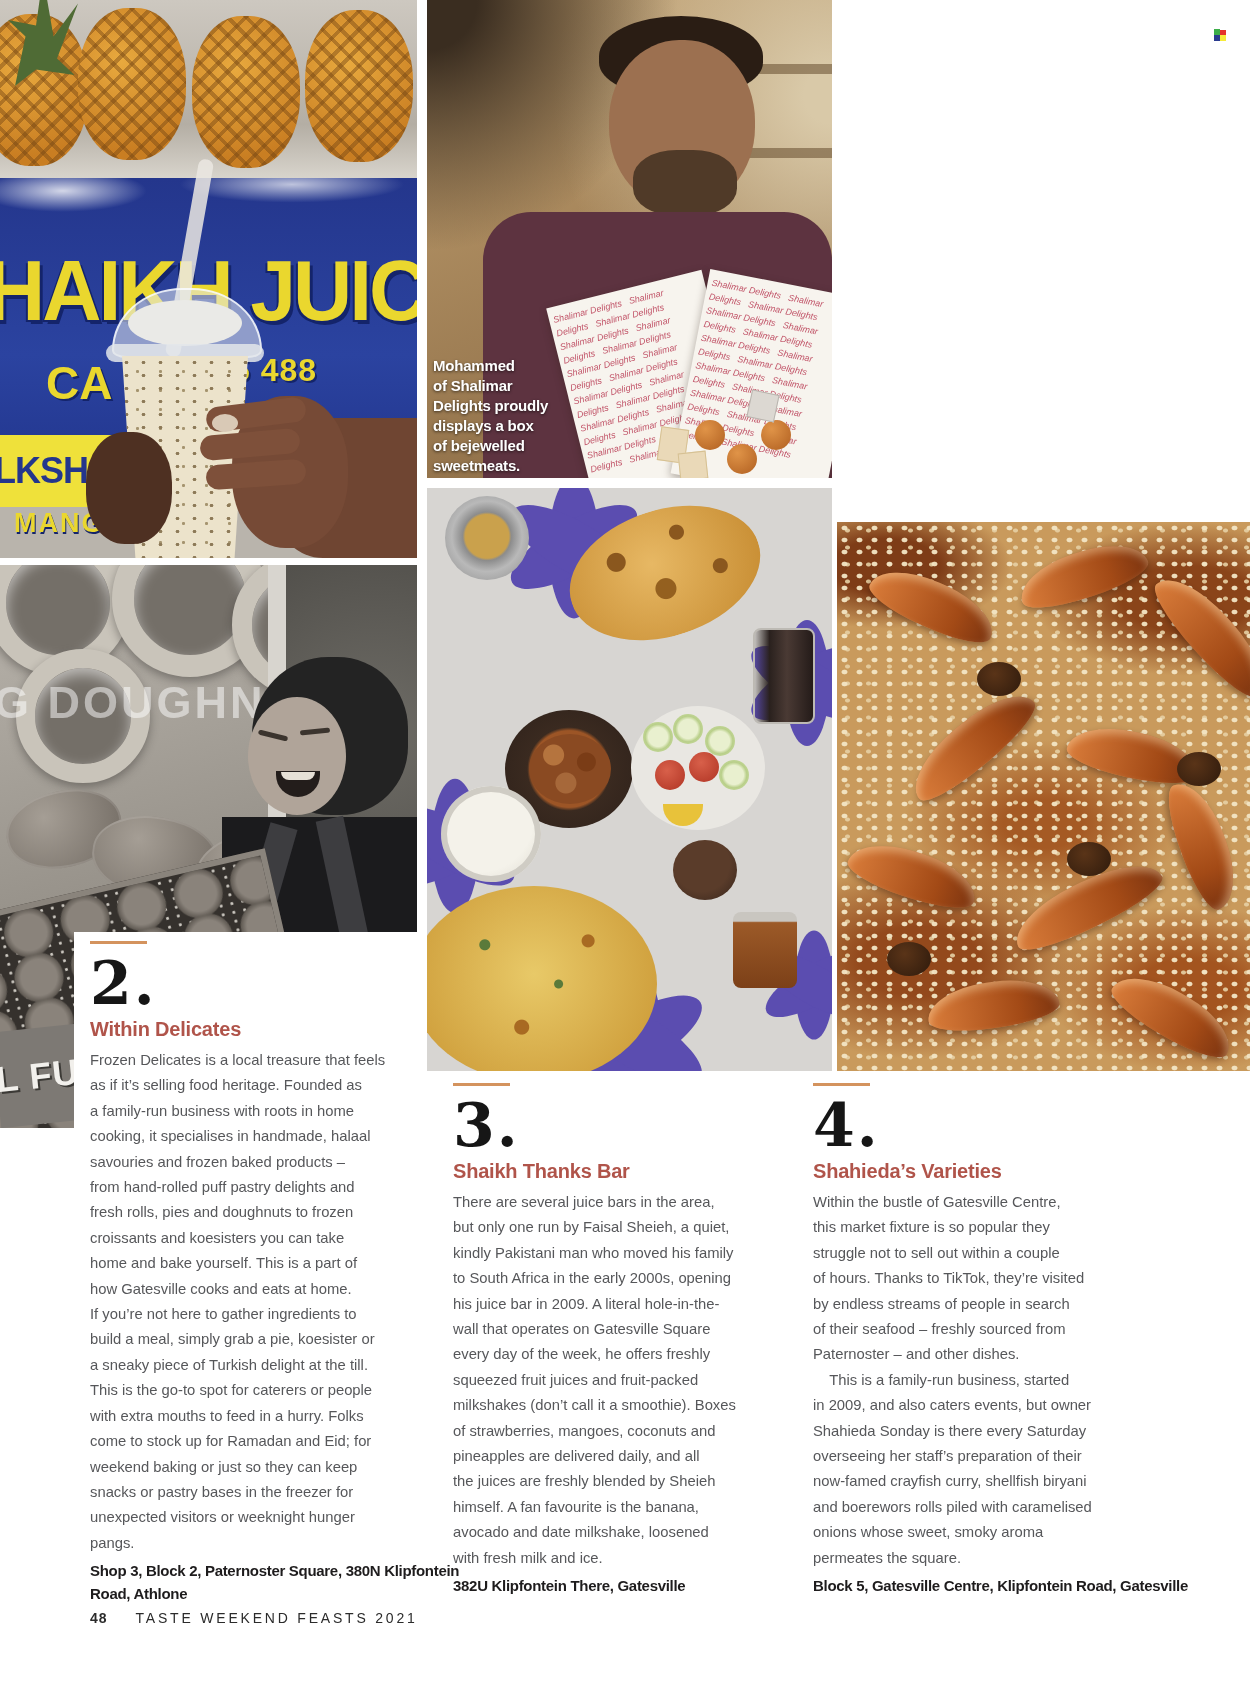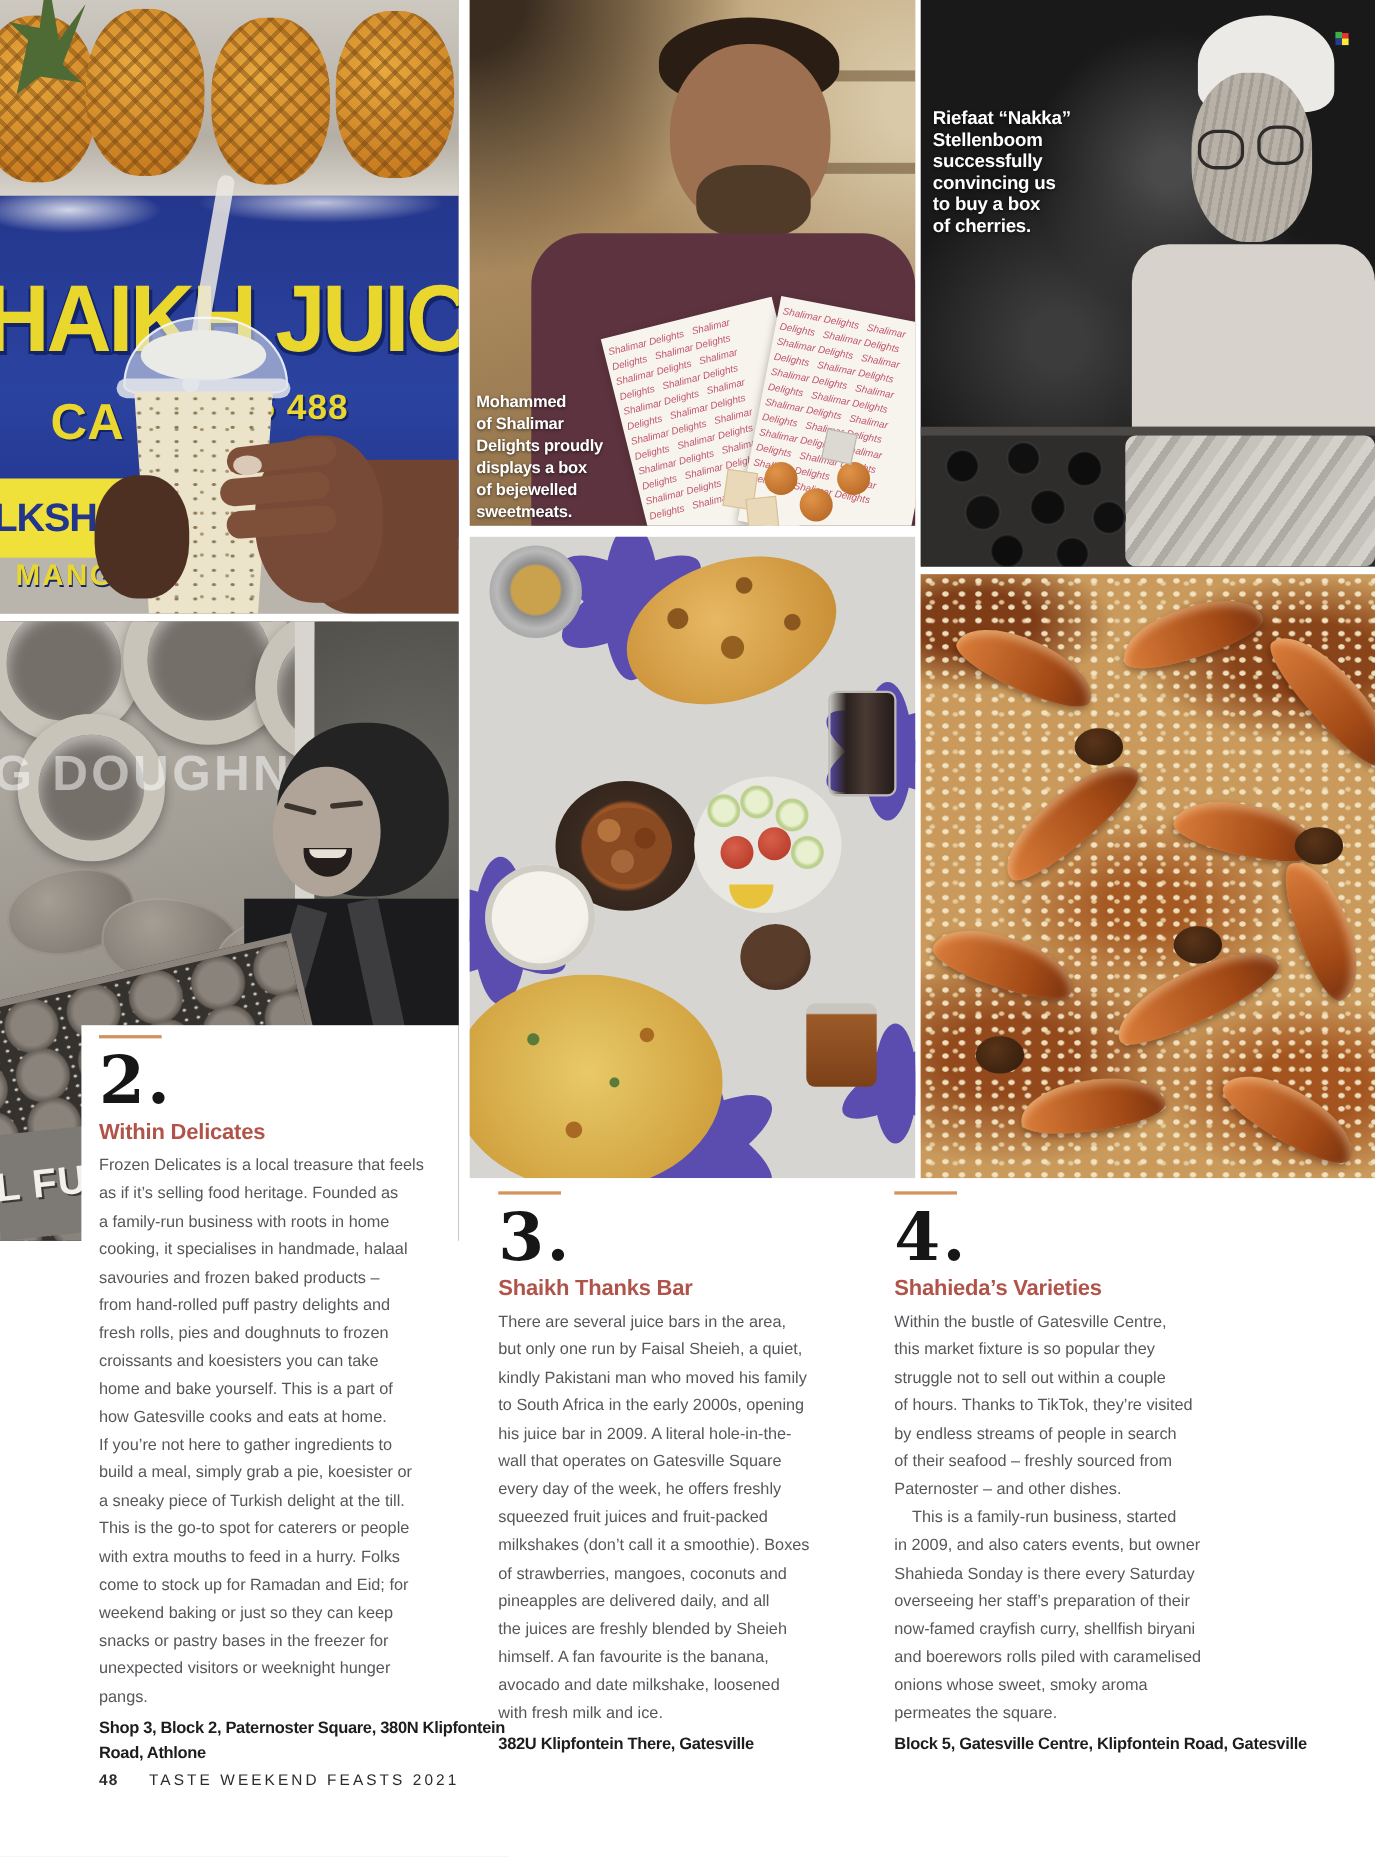--- a/index.html
+++ b/index.html
@@ -322,36 +322,20 @@
     <div class="barfi" style="left:252px;top:452px;width:26px;height:26px;transform:rotate(-6deg);"></div>
     <div class="silver" style="left:322px;top:392px;width:26px;height:26px;transform:rotate(12deg);"></div>
     <div class="cap cap-sweets">Mohammed
 of Shalimar
 Delights proudly
 displays a box
 of bejewelled
 sweetmeats.</div>
   </div>
 
-  <div class="photo cher">
-    <div class="cap-hat"></div>
-    <div class="cface"></div>
-    <div class="spec" style="left:252px;top:118px;"></div>
-    <div class="spec" style="left:306px;top:114px;"></div>
-    <div class="cshirt"></div>
-    <div class="cbox"></div>
-    <div class="plastic"></div>
-    <div class="cherries"></div>
-    <div class="cap cap-cher">Riefaat “Nakka”
-Stellenboom
-successfully
-convincing us
-to buy a box
-of cherries.</div>
-  </div>
 
   <div class="artifact">
     <i style="left:0;top:0;background:#3dae49;"></i>
     <i style="left:6px;top:1px;background:#e5342b;"></i>
     <i style="left:0;top:6px;background:#2a3b8f;"></i>
     <i style="left:6px;top:6px;background:#f7ec3a;"></i>
   </div>
 
   <div class="photo food">
     <svg class="flower" style="left:62px;top:-26px;width:170px;height:170px;" viewBox="-50 -50 100 100">

